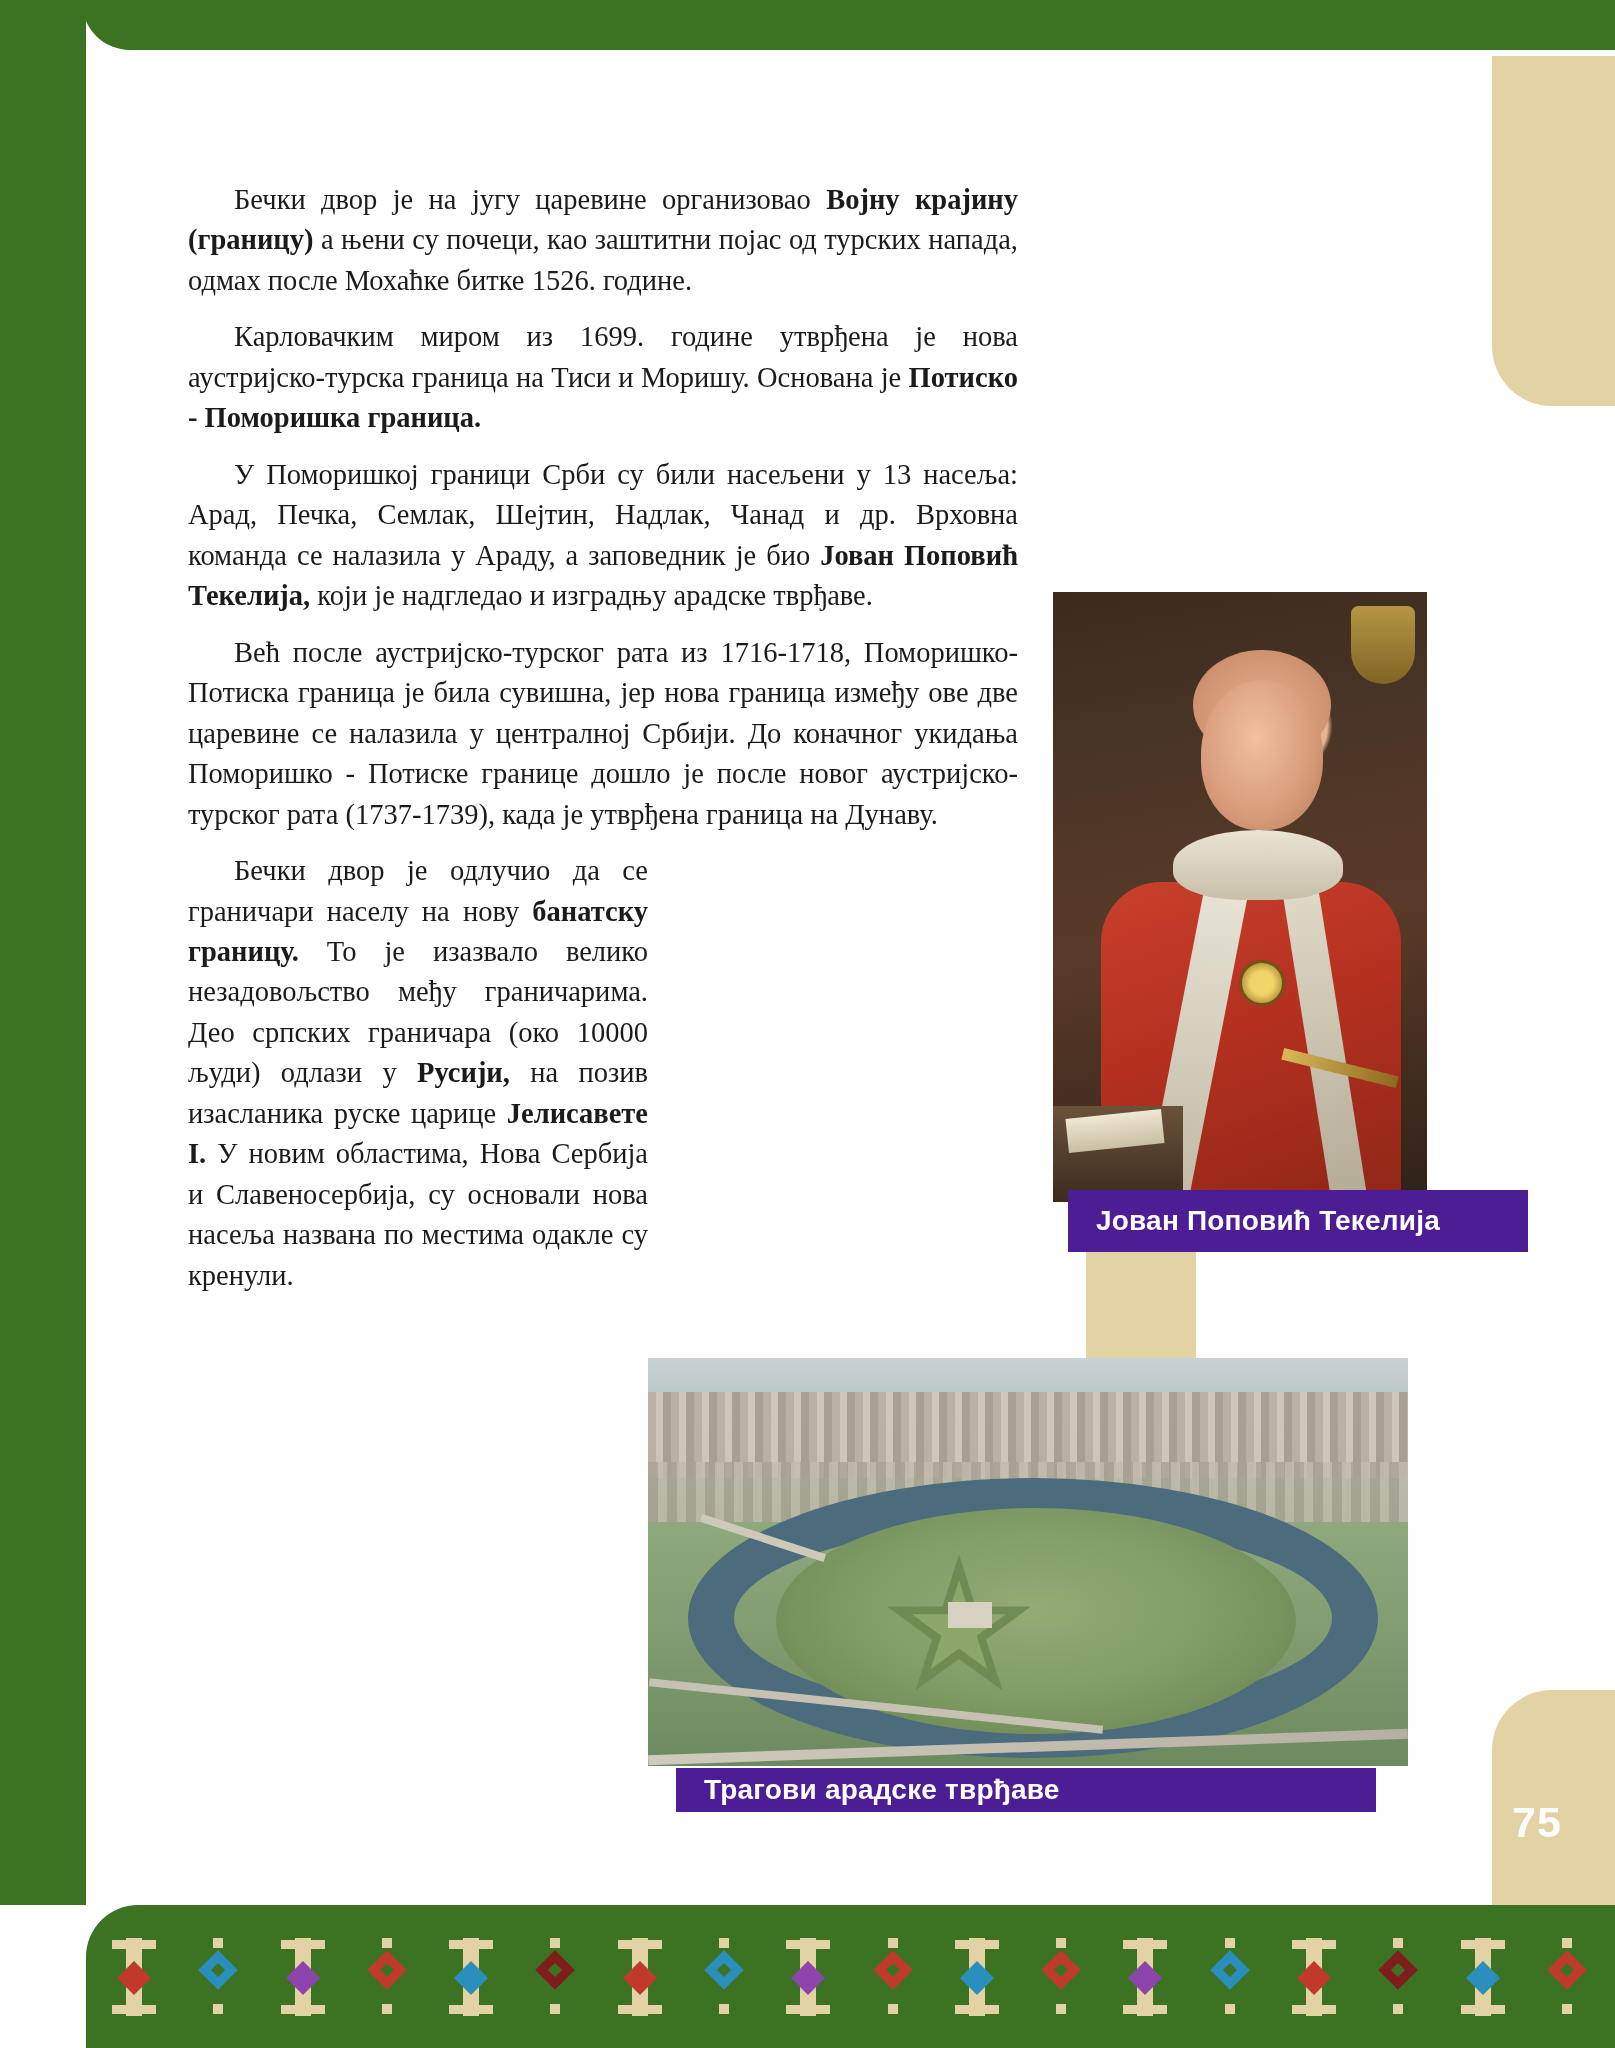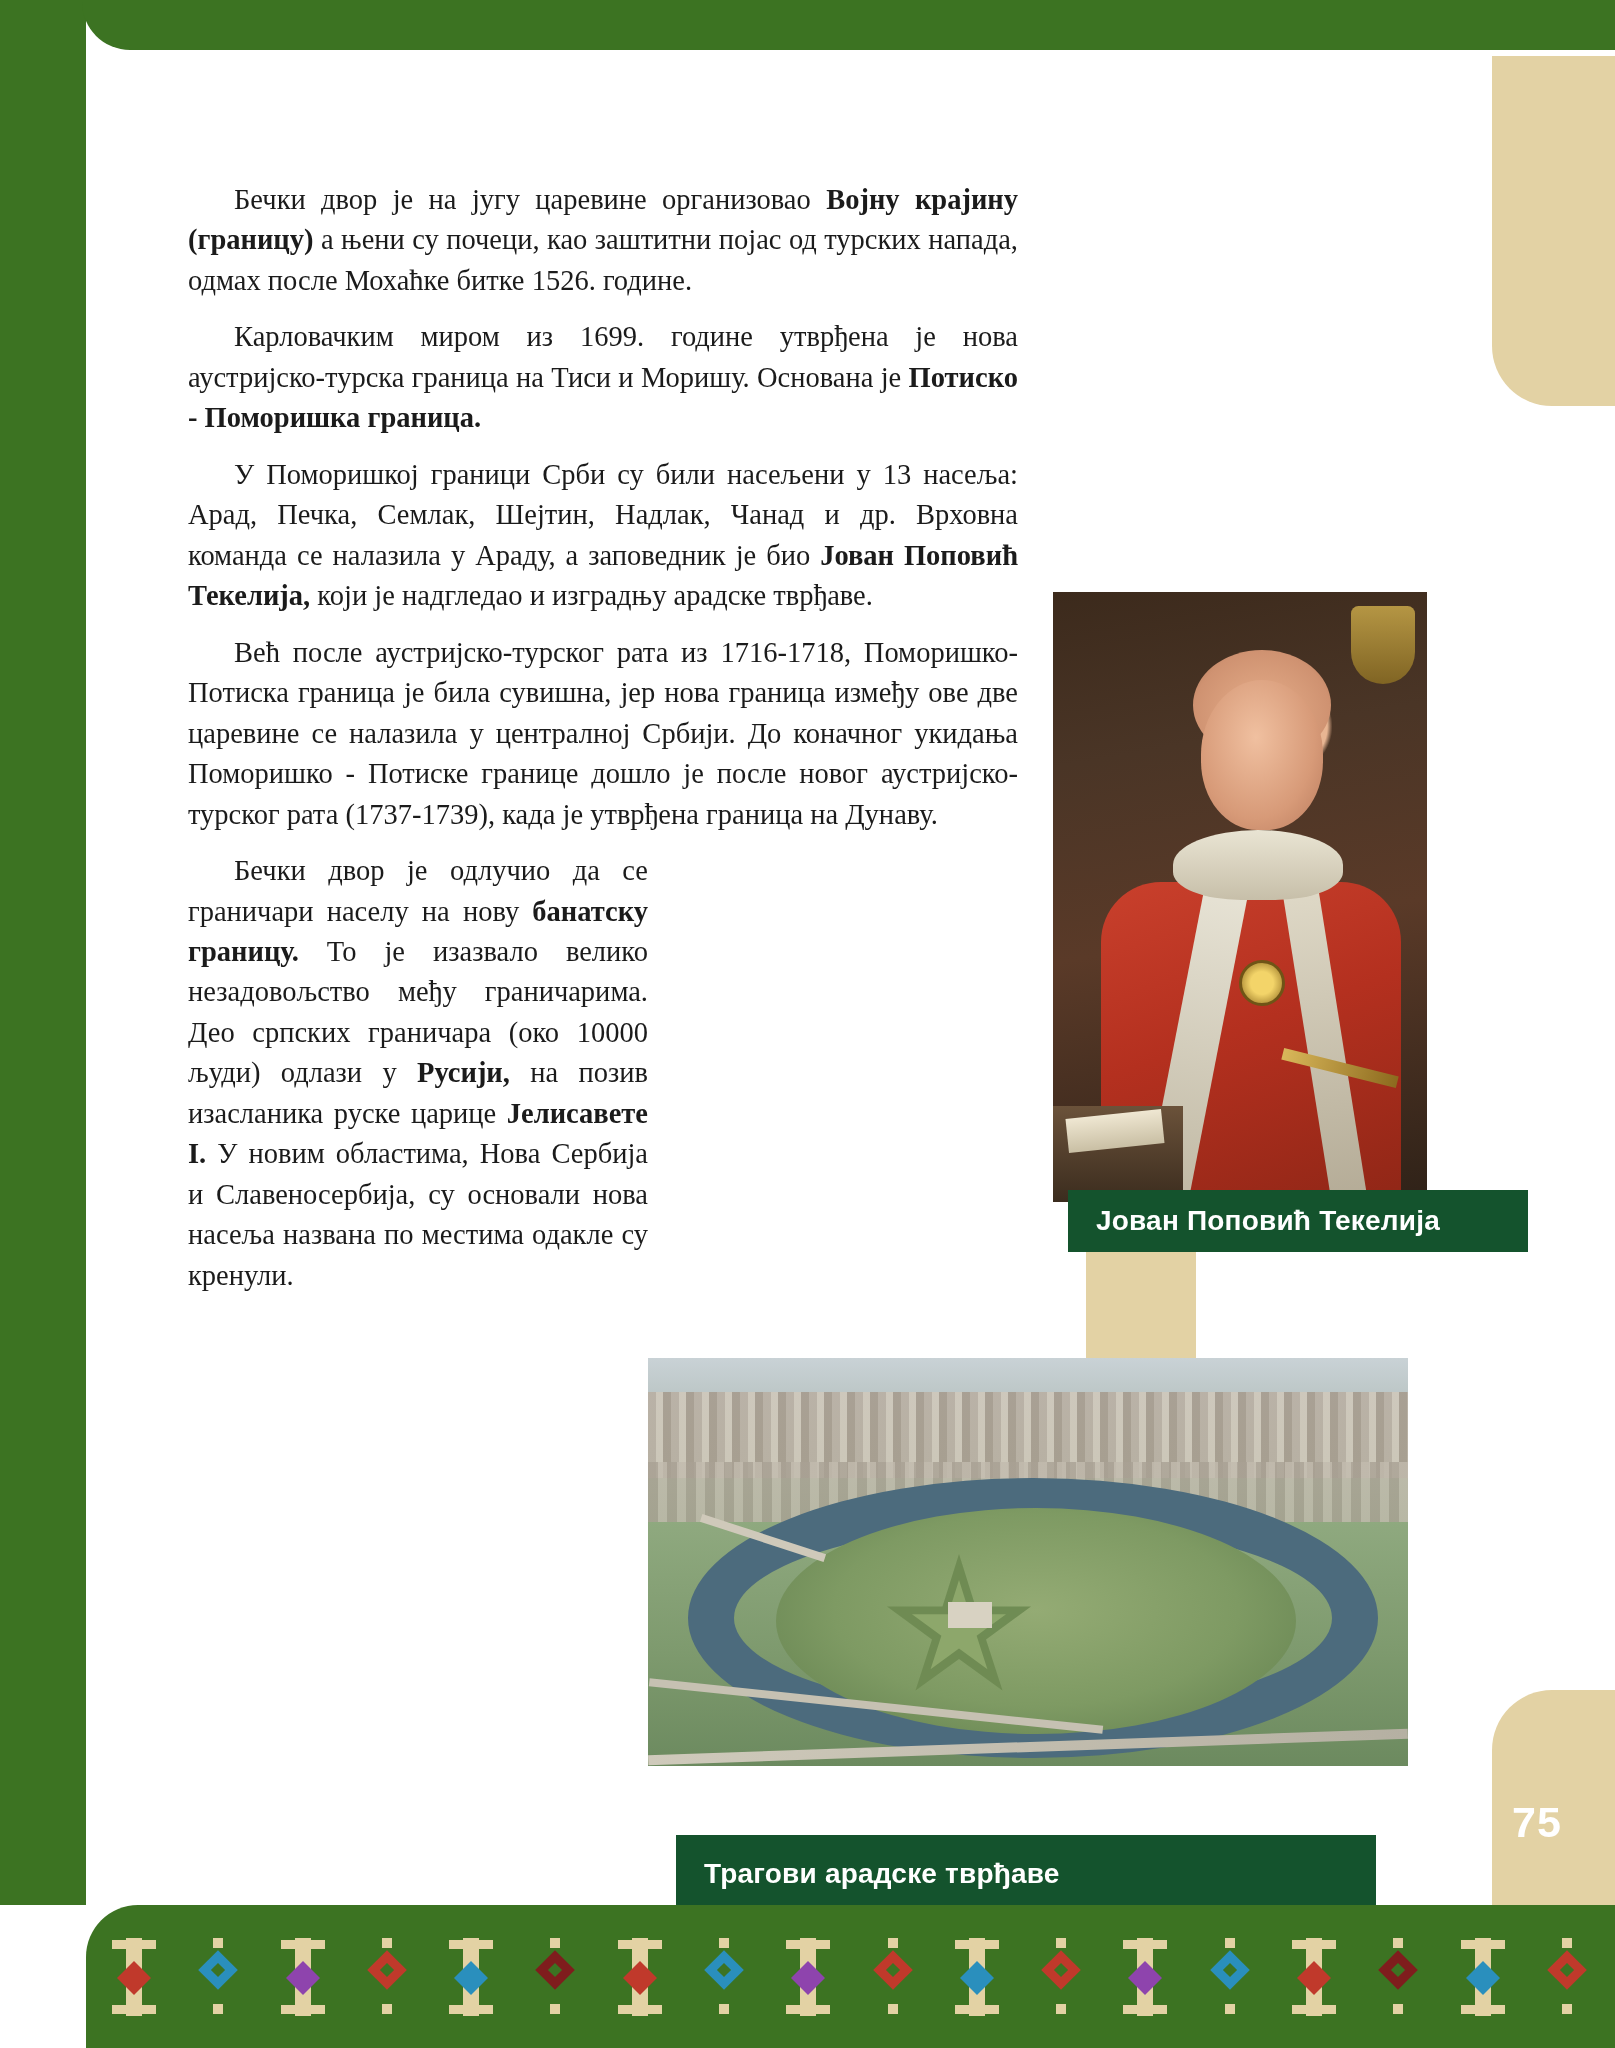--- a/index.html
+++ b/index.html
@@ -218,21 +218,21 @@
     position: absolute; left: 0; bottom: 0; width: 130px; height: 96px;
     background: linear-gradient(180deg,#6b523a,#3b2c1e);
   }
   .fig-portrait .paper {
     position: absolute; left: 14px; bottom: 54px; width: 96px; height: 34px;
     background: linear-gradient(180deg,#efe7d2,#c9bfa4); transform: rotate(-6deg);
   }
 
   .caption {
     position: absolute;
-    background: #14532d;
+    background: #4c1d95;
     color: #ffffff;
     font-family: "Liberation Sans", sans-serif;
     font-weight: bold;
     font-size: 28px;
     letter-spacing: .2px;
     display: flex;
     align-items: center;
     box-sizing: border-box;
   }
   .caption-portrait {
@@ -290,24 +290,24 @@
     transform: rotate(-2deg);
   }
   .fig-fortress .road2 {
     position:absolute; left:0; bottom:56px; width:60%; height:8px;
     background:#c6c1b2; transform: rotate(6deg);
   }
   .fig-fortress .bridge {
     position:absolute; left:50px; top:176px; width:130px; height:8px; background:#cfc9ba; transform: rotate(18deg);
   }
   .caption-fortress {
-    top: 1835px;
+    top: 1768px;
     left: 676px;
     width: 700px;
-    height: 78px;
+    height: 44px;
     padding-left: 28px;
   }
 </style>
 </head>
 <body>
 
 <div class="green-left-edge"></div>
 <div class="green-top-bar"></div>
 <div class="white-inner"></div>
 <div class="tan-right-top"></div>

